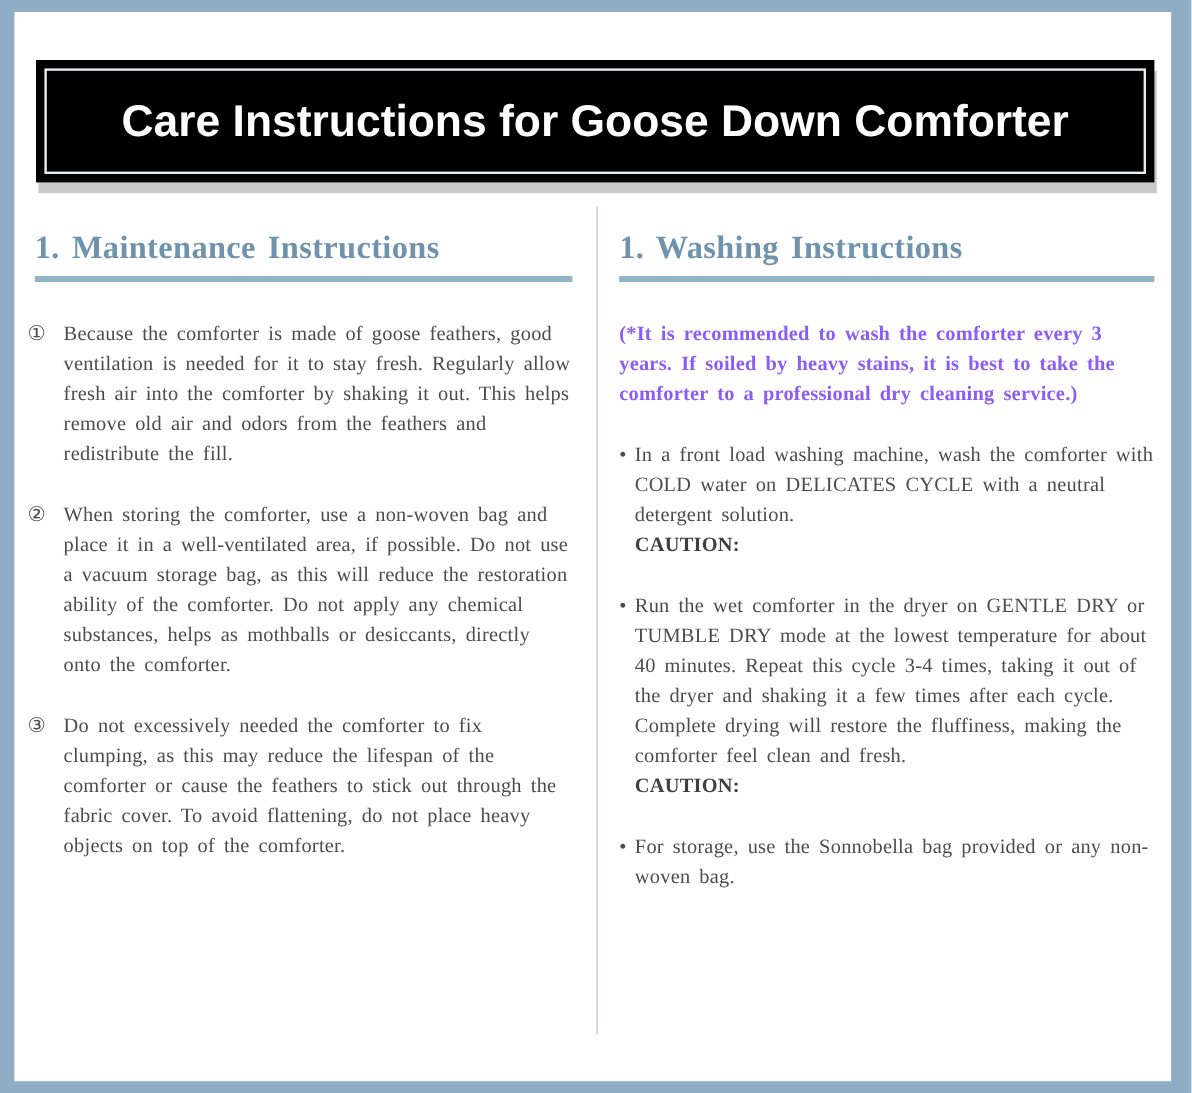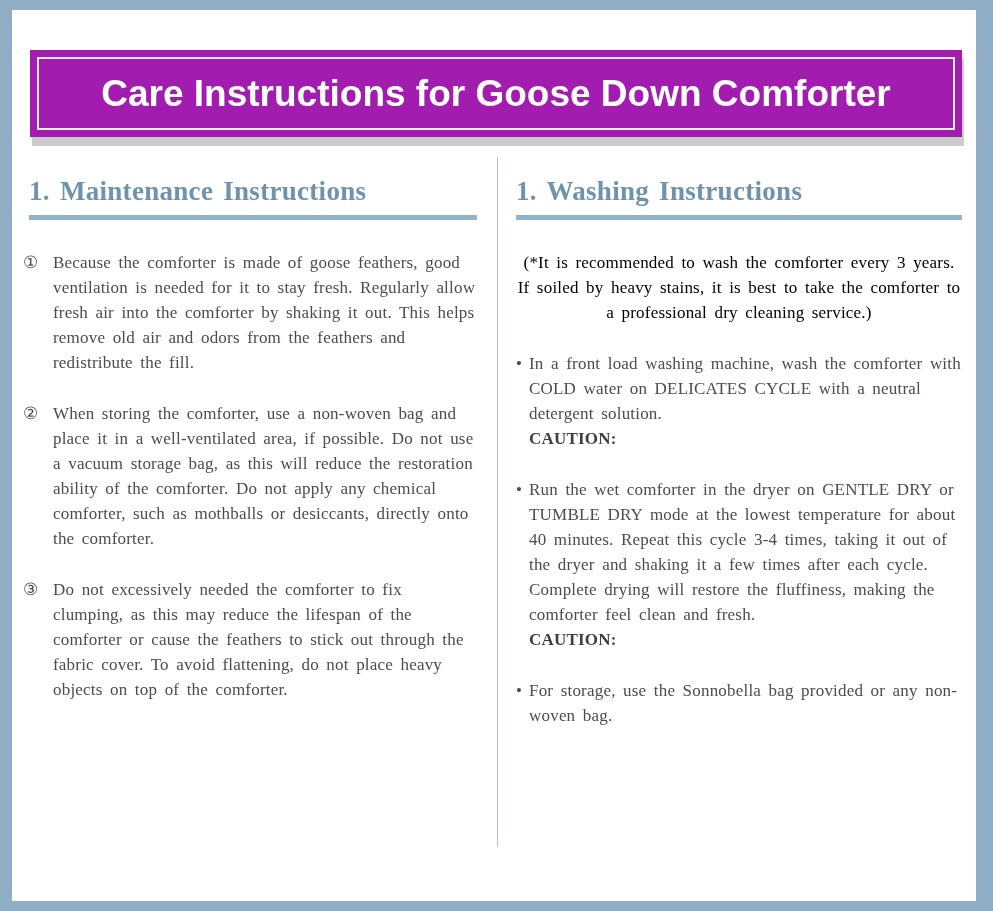--- a/index.html
+++ b/index.html
@@ -13,22 +13,22 @@
     border-color: #8FAEC5;
     border-width: 10px 17px 10px 12px;
     font-family: "Liberation Serif", "DejaVu Serif", serif;
     overflow: hidden;
   }
 
   
   .banner {
     position: relative;
     margin: 40px 14px 0 18px;
-    height: 87px;
-    background: #a21caf;
+    height: 102px;
+    background: #000000;
     box-shadow: 2px 9px 0 0 #CBCBCB;
     display: flex;
     align-items: center;
     justify-content: center;
     text-align: right;
   }
   .banner-inner-border {
     position: absolute;
     inset: 7px;
     border: 2px solid #E7EDF2;
@@ -84,24 +84,23 @@
     word-spacing: 3px;
   }
 
   .item { display: flex; margin-bottom: 26px; }
   .col-left .item { margin-left: -6px; }
   .num-marker { width: 30px; flex-shrink: 0; }
   .bullet-marker { width: 13px; flex-shrink: 0; }
   .item-text { flex: 1; }
 
   .note {
-    font-weight: 400;
-    color: #000000;
+    font-weight: 700;
+    color: #8b5cf6;
     margin: 0 0 26px 0;
-    text-align: center;
   }
 
   .caution { display: flex; }
   .caution-label {
     font-weight: 700;
     color: #3F3F3F;
     white-space: nowrap;
     margin-right: 9px;
   }
   .caution-text { flex: 1; }
@@ -123,21 +122,21 @@
       <h2>1. Maintenance Instructions</h2>
       <div class="heading-rule"></div>
 
       <div class="item">
         <span class="num-marker">①</span>
         <div class="item-text">Because the comforter is made of goose feathers, good ventilation is needed for it to stay fresh. Regularly allow fresh air into the comforter by shaking it out. This helps remove old air and odors from the feathers and redistribute the fill.</div>
       </div>
 
       <div class="item">
         <span class="num-marker">②</span>
-        <div class="item-text">When storing the comforter, use a non-woven bag and place it in a well-ventilated area, if possible. Do not use a vacuum storage bag, as this will reduce the restoration ability of the comforter. Do not apply any chemical comforter, such as mothballs or desiccants, directly onto the comforter.</div>
+        <div class="item-text">When storing the comforter, use a non-woven bag and place it in a well-ventilated area, if possible. Do not use a vacuum storage bag, as this will reduce the restoration ability of the comforter. Do not apply any chemical substances, helps as mothballs or desiccants, directly onto the comforter.</div>
       </div>
 
       <div class="item">
         <span class="num-marker">③</span>
         <div class="item-text">Do not excessively needed the comforter to fix clumping, as this may reduce the lifespan of the comforter or cause the feathers to stick out through the fabric cover. To avoid flattening, do not place heavy objects on top of the comforter.</div>
       </div>
     </section>
 
     <section class="col col-right">
       <h2>1. Washing Instructions</h2>

